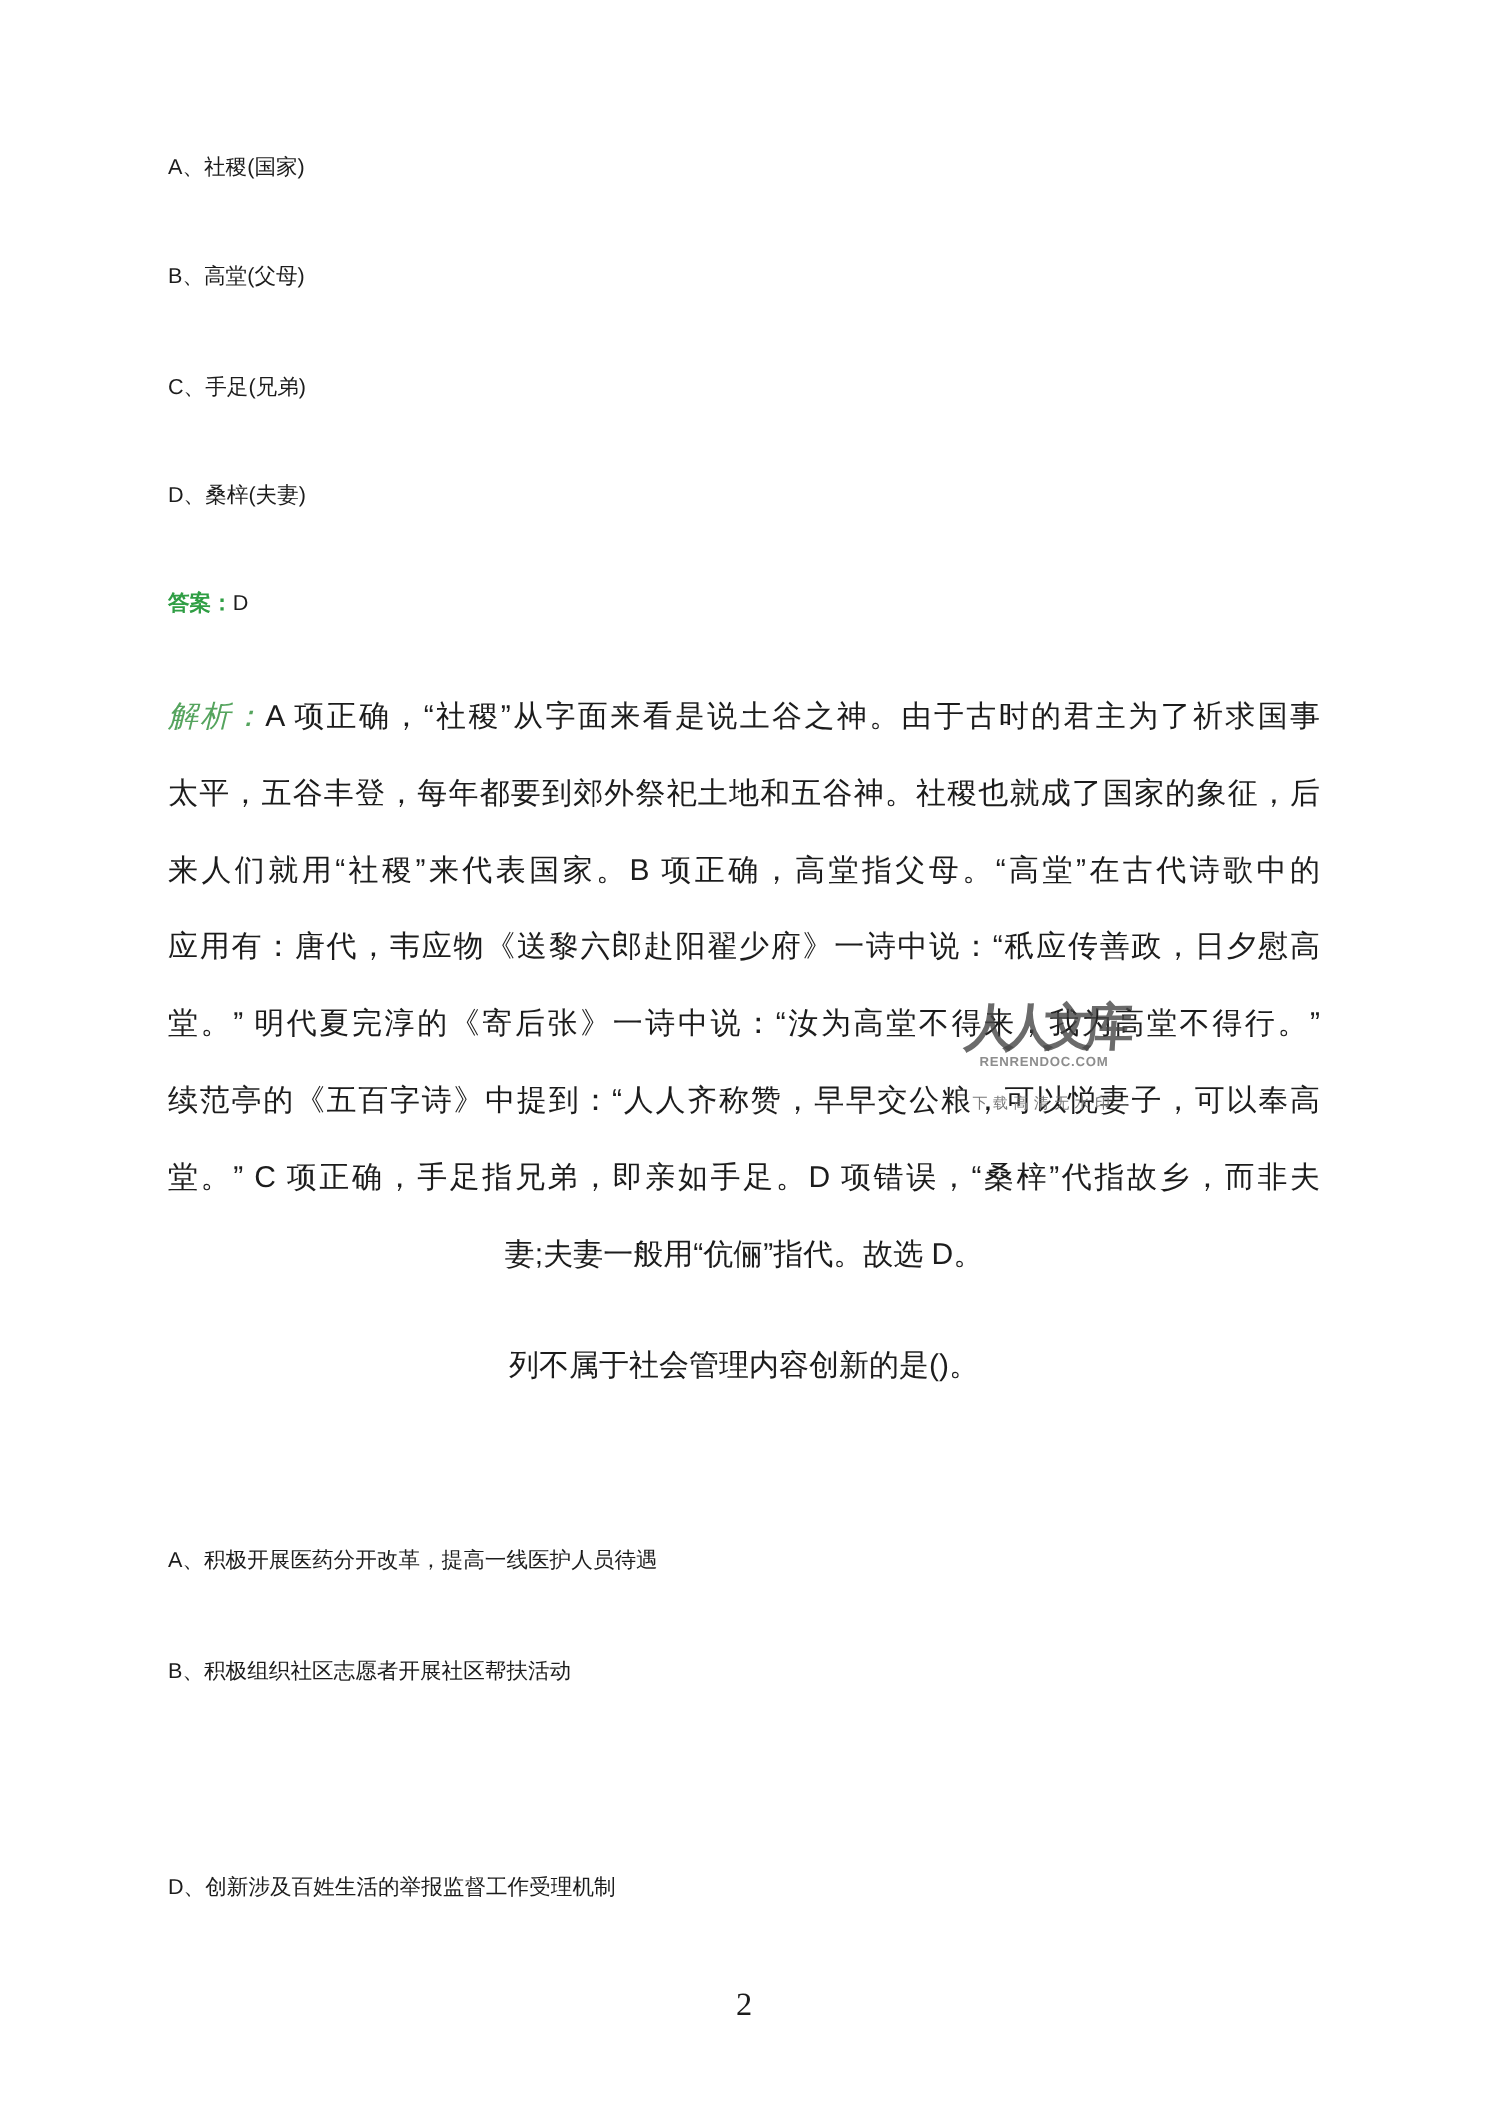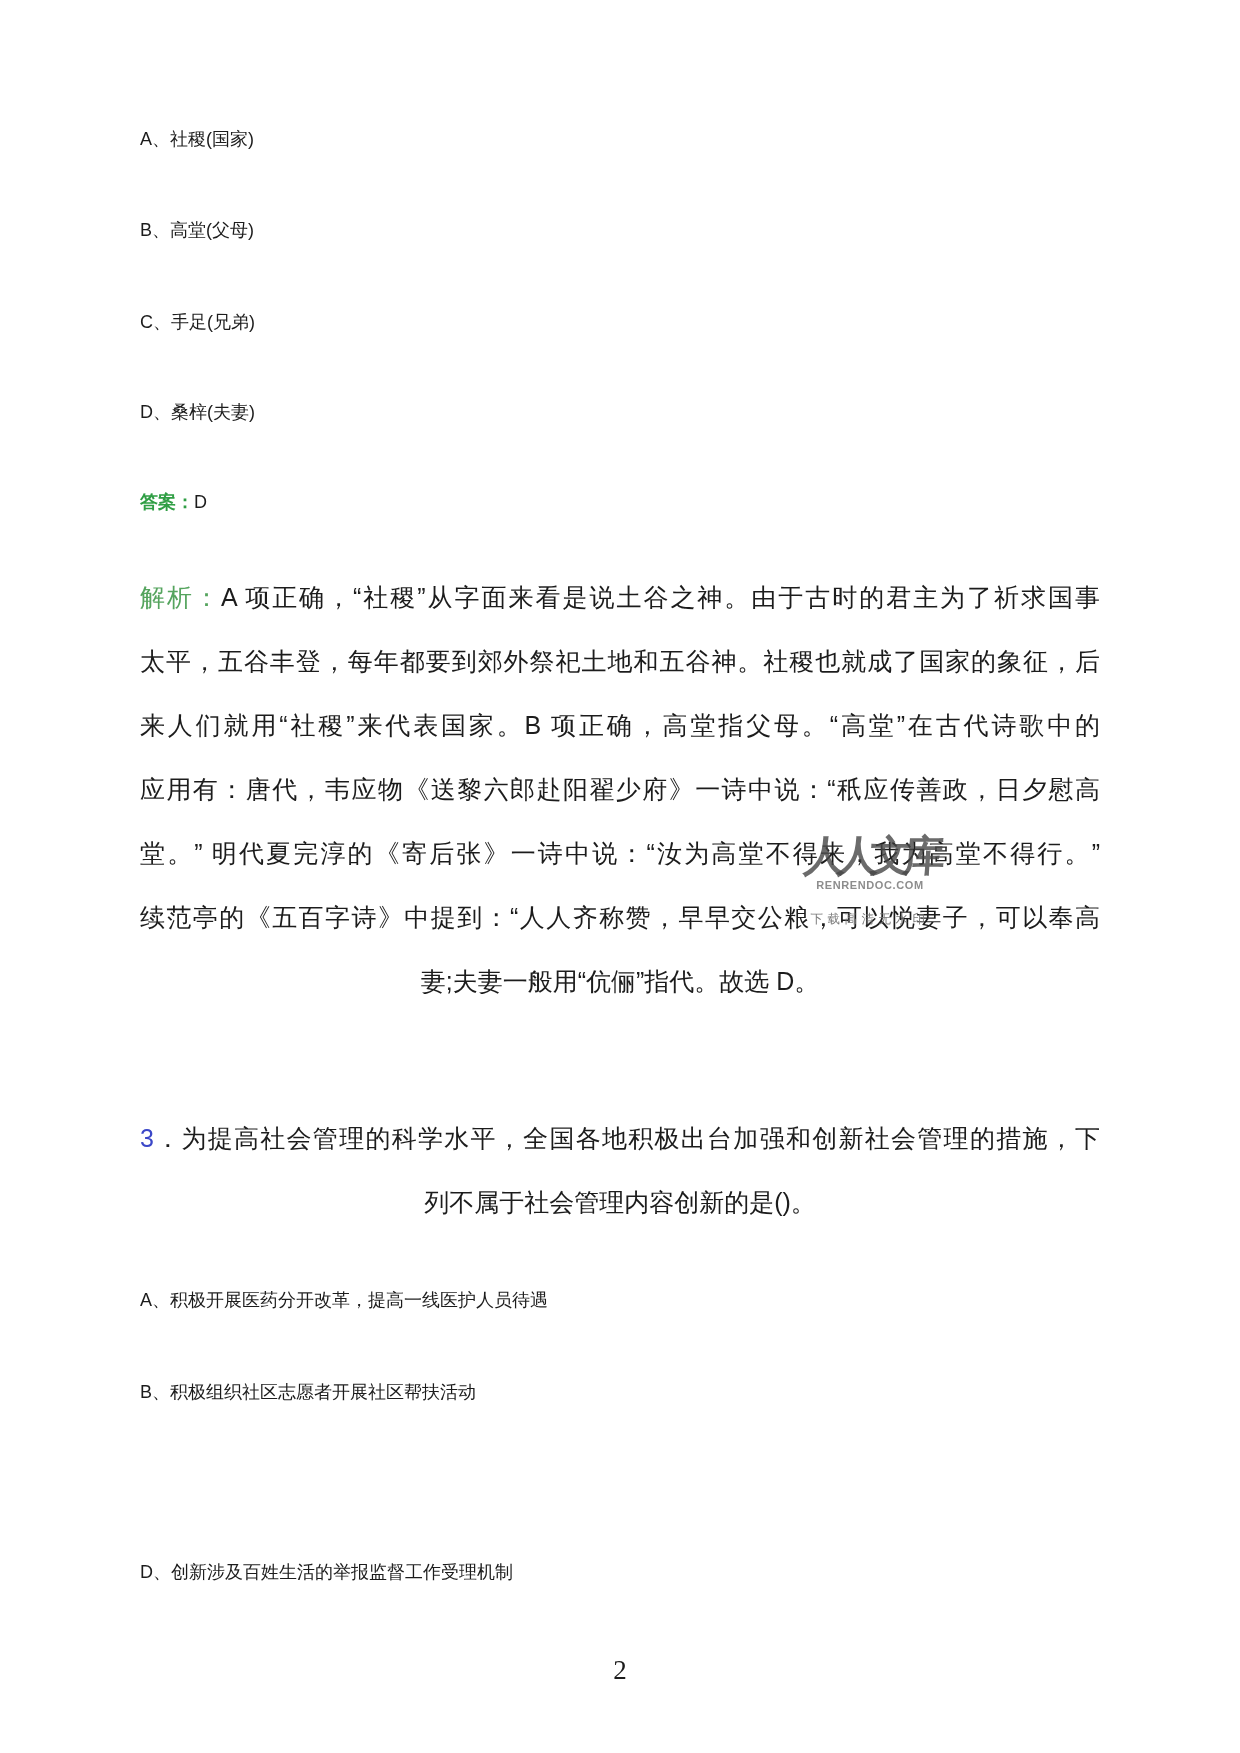--- a/index.html
+++ b/index.html
@@ -13,21 +13,21 @@
     font-size:18px;line-height:36px;white-space:nowrap;
     color:#1c1c1c;
   }
   .para{
     position:absolute;left:140px;width:960px;
     font-size:25px;line-height:64px;color:#1c1c1c;
   }
   .jline{text-align:justify;text-align-last:justify;height:64px;overflow:hidden;}
   .lline{text-align:center;height:64px;overflow:hidden;}
   .green-bold{color:#2f9e44;font-weight:bold;}
-  .green{color:#55a45e;}
+  .green{color:#55a45e;font-style:italic;}
   .blue{color:#3b47c8;}
   .watermark{
     position:absolute;left:800px;top:834px;width:140px;
     text-align:center;z-index:5;pointer-events:none;
   }
   .wm-logo{
     font-size:42px;font-weight:700;letter-spacing:-9px;line-height:44px;
     color:rgba(70,70,70,0.80);white-space:nowrap;transform:skewX(-4deg);
   }
   .wm-domain{
@@ -57,25 +57,25 @@
     <span class="green-bold">答案：</span><span>D</span>
   </div>
 
   <div class="para" style="top:565px">
     <div class="jline"><span class="green">解析：</span><span>A 项正确，“社稷”从字面来看是说土谷之神。由于古时的君主为了祈求国事</span></div>
     <div class="jline">太平，五谷丰登，每年都要到郊外祭祀土地和五谷神。社稷也就成了国家的象征，后</div>
     <div class="jline">来人们就用“社稷”来代表国家。B 项正确，高堂指父母。“高堂”在古代诗歌中的</div>
     <div class="jline">应用有：唐代，韦应物《送黎六郎赴阳翟少府》一诗中说：“秖应传善政，日夕慰高</div>
     <div class="jline">堂。” 明代夏完淳的《寄后张》一诗中说：“汝为高堂不得来，我为高堂不得行。”</div>
     <div class="jline">续范亭的《五百字诗》中提到：“人人齐称赞，早早交公粮，可以悦妻子，可以奉高</div>
+    <div class="jline">堂。” C 项正确，手足指兄弟，即亲如手足。D 项错误，“桑梓”代指故乡，而非夫</div>
     <div class="lline">妻;夫妻一般用“伉俪”指代。故选 D。</div>
   </div>
 
   <div class="para" style="top:1106px">
-    <div class="jline"><span class="blue">3</span><span>．</span><span>为提高社会管理的科学水平，全国各地积极出台加强和创新社会管理的措施，下</span></div>
     <div class="lline">列不属于社会管理内容创新的是()。</div>
   </div>
 
   <div class="line" style="top:1282px">A、积极开展医药分开改革，提高一线医护人员待遇</div>
   <div class="line" style="top:1374px">B、积极组织社区志愿者开展社区帮扶活动</div>
   <div class="line" style="top:1554px">D、创新涉及百姓生活的举报监督工作受理机制</div>
 
   <div class="watermark">
     <div class="wm-logo">人人文库</div>
     <div class="wm-domain">RENRENDOC.COM</div>

